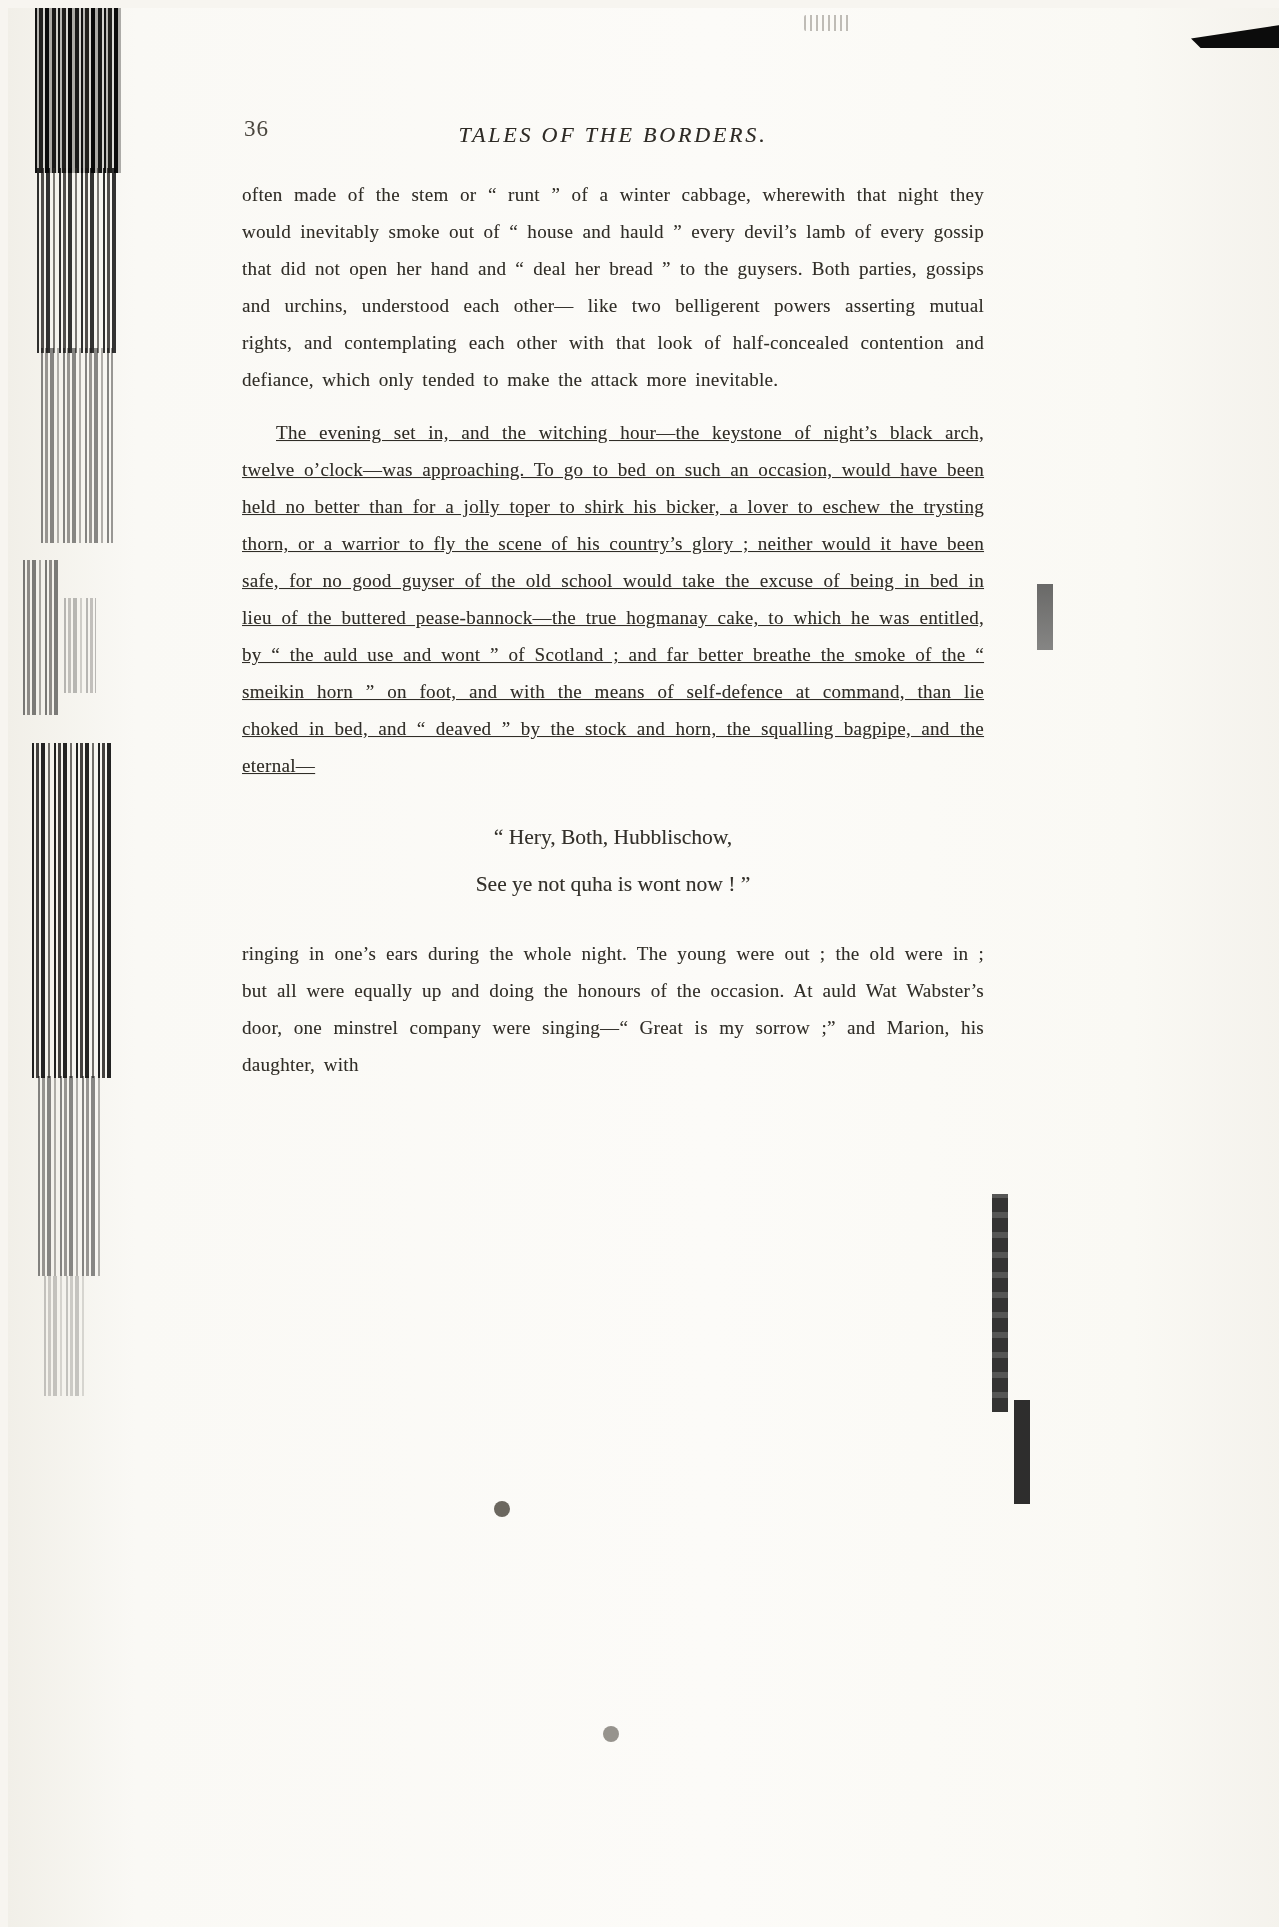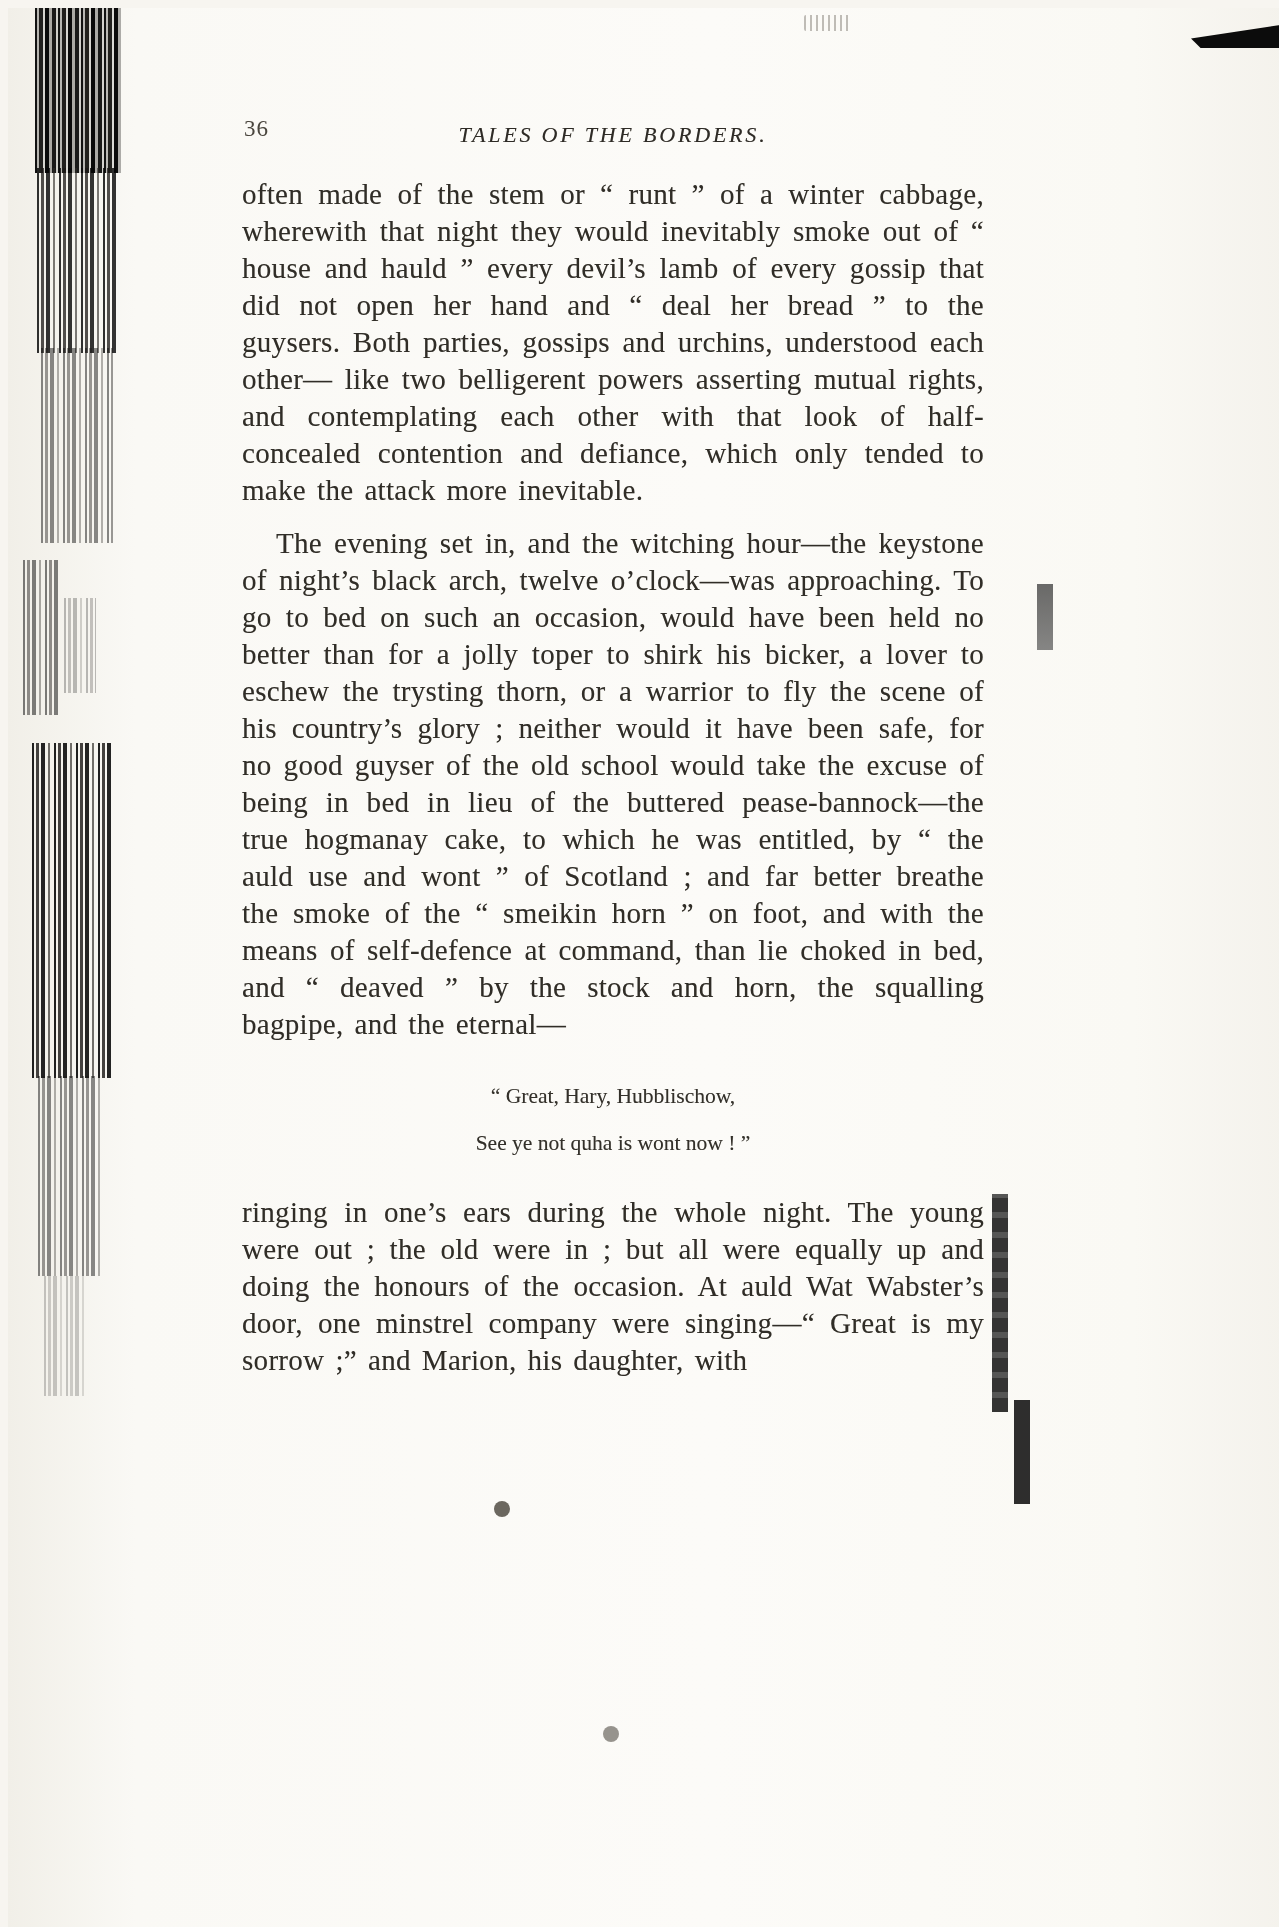--- a/index.html
+++ b/index.html
@@ -75,27 +75,27 @@
     font-size:23px; letter-spacing:1px; color:#4a463e;
     filter:blur(.45px);
   }
   .running-title {
     text-align:center; font-size:22px; letter-spacing:2.8px;
     color:#2e2b26;
     text-shadow:.2px .2px .4px rgba(50,45,38,.4);
     font-style:italic;
   }
   .para {
-    font-size:29px; line-height:37px;
+    font-size:19px; line-height:37px;
     text-align:justify;
     letter-spacing:.3px; word-spacing:3.5px;
     color:#302d27;
     text-shadow:.2px .2px .4px rgba(50,45,38,.3);
   }
-  .para.indent { text-indent:34px; }
+  .para.indent { text-indent:34px;text-decoration:underline; }
   .para.flush-last { text-align-last:justify; }
   .verse {
     text-align:center;
     font-size:21.5px; line-height:31px;
     margin:14px 0 11px;
     color:#33302a;
     text-shadow:.2px .2px .4px rgba(50,45,38,.3);
   }
 </style>
 </head>
@@ -123,21 +123,21 @@
     <header class="page-header">
       <span class="page-number">36</span>
       <div class="running-title">TALES OF THE BORDERS.</div>
     </header>
 
     <p class="para">often made of the stem or “ runt ” of a winter cabbage, wherewith that night they would inevitably smoke out of “ house and hauld ” every devil’s lamb of every gossip that did not open her hand and “ deal her bread ” to the guysers. Both parties, gossips and urchins, understood each other— like two belligerent powers asserting mutual rights, and contemplating each other with that look of half-concealed contention and defiance, which only tended to make the attack more inevitable.</p>
 
     <p class="para indent">The evening set in, and the witching hour—the keystone of night’s black arch, twelve o’clock—was approaching. To go to bed on such an occasion, would have been held no better than for a jolly toper to shirk his bicker, a lover to eschew the trysting thorn, or a warrior to fly the scene of his country’s glory ; neither would it have been safe, for no good guyser of the old school would take the excuse of being in bed in lieu of the buttered pease-bannock—the true hogmanay cake, to which he was entitled, by “ the auld use and wont ” of Scotland ; and far better breathe the smoke of the “ smeikin horn ” on foot, and with the means of self-defence at command, than lie choked in bed, and “ deaved ” by the stock and horn, the squalling bagpipe, and the eternal—</p>
 
     <div class="verse">
-      <div class="verse-line">“ Great, Hary, Hubblischow,</div>
+      <div class="verse-line">“ Hery, Both, Hubblischow,</div>
       <div class="verse-line">See ye not quha is wont now ! ”</div>
     </div>
 
     <p class="para">ringing in one’s ears during the whole night. The young were out ; the old were in ; but all were equally up and doing the honours of the occasion. At auld Wat Wabster’s door, one minstrel company were singing—“ Great is my sorrow ;” and Marion, his daughter, with</p>
 
 
   </div>
 
 </div>
 

